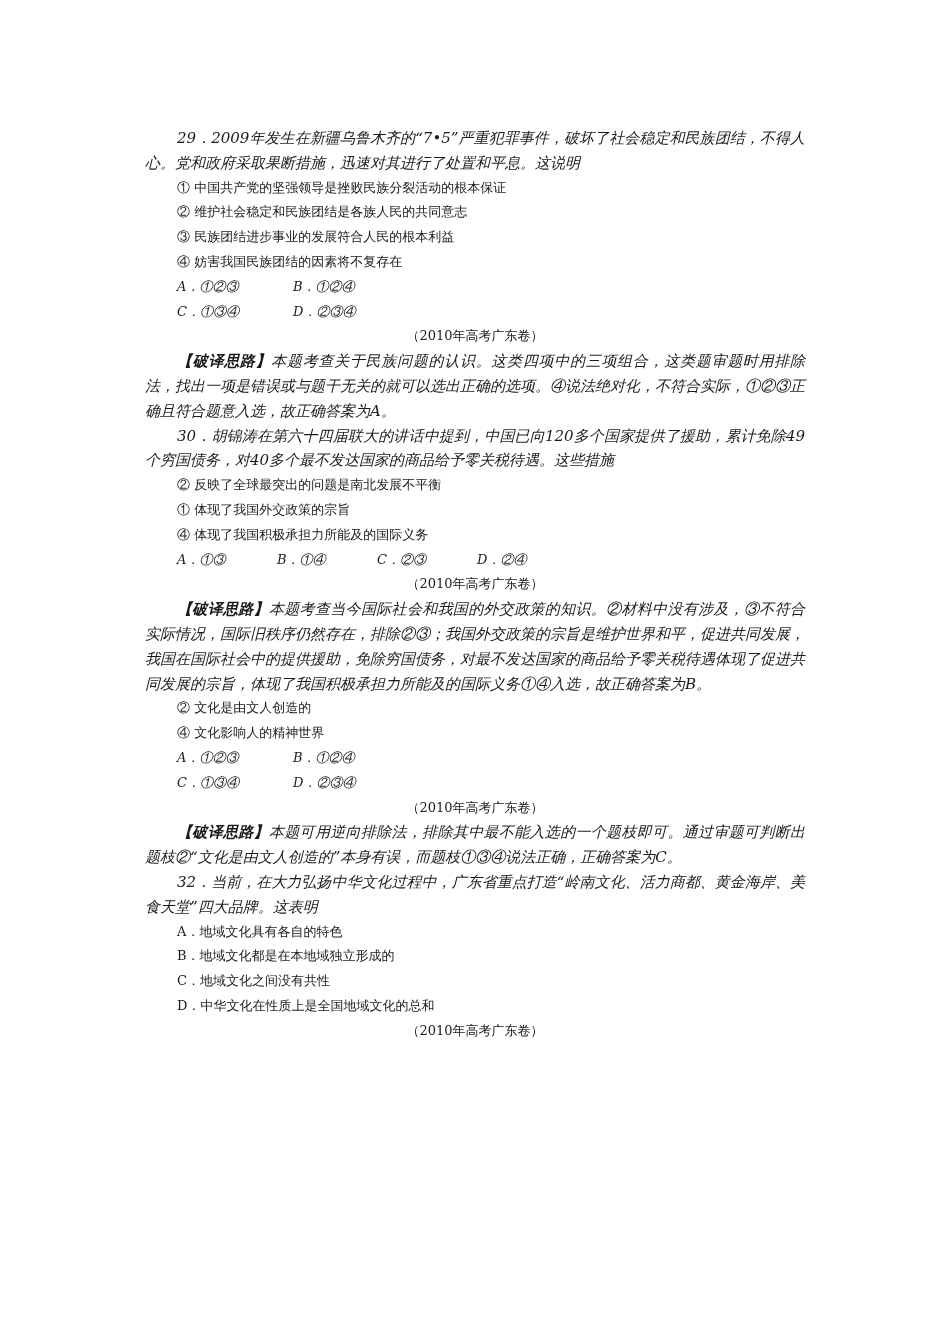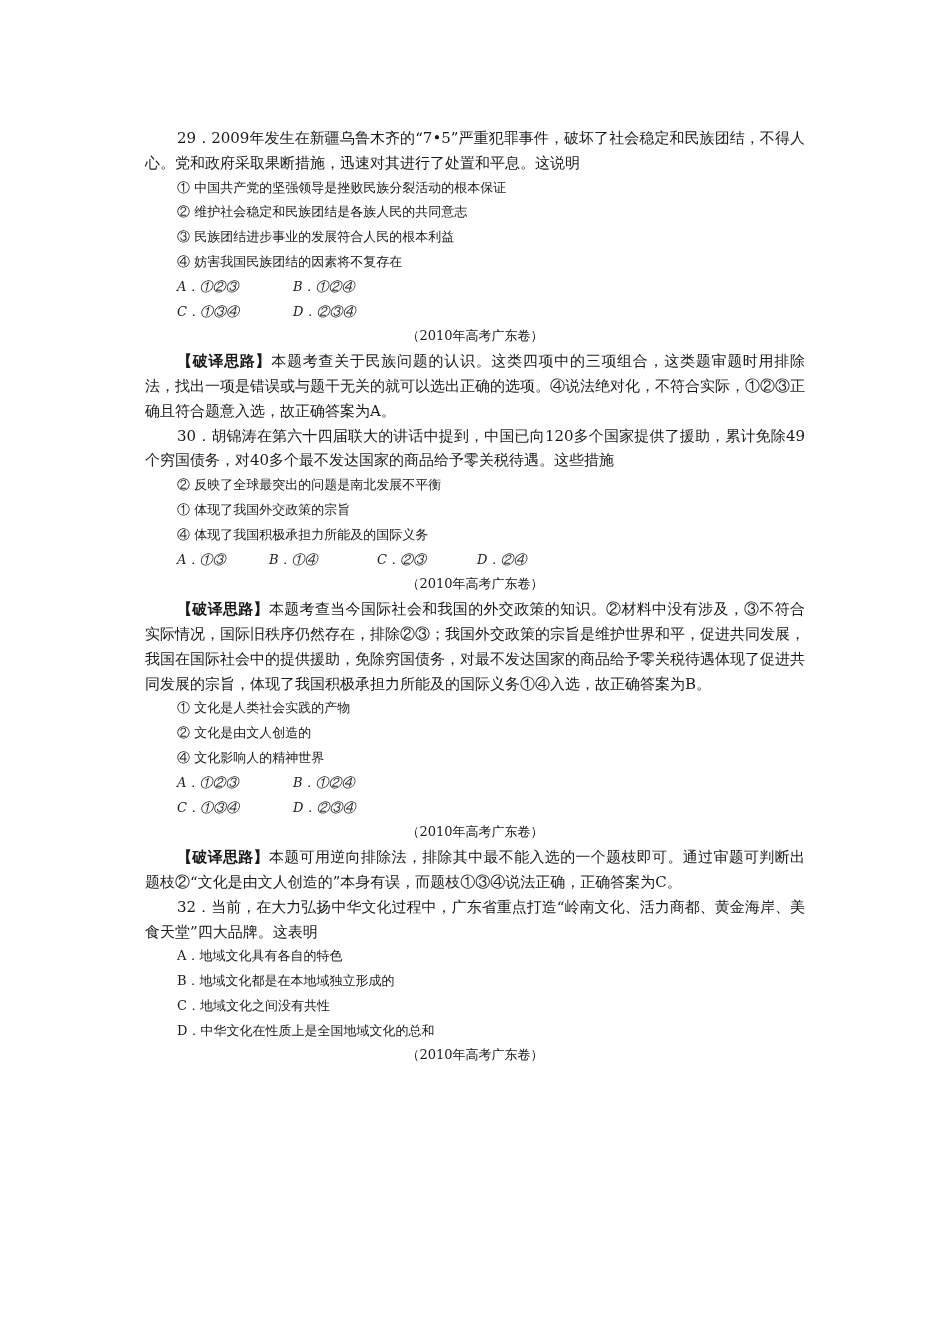--- a/index.html
+++ b/index.html
@@ -1,20 +1,20 @@
 <!DOCTYPE html>
 <html><head>
 <meta charset="utf-8">
 <style>
   html, body { margin: 0; padding: 0; background: #ffffff; }
   body { width: 950px; height: 1344px; position: relative; overflow: hidden;
          font-family: "DejaVu Serif", "Liberation Serif", serif; color: #1a1a1a; }
   .page { position: absolute; left: 145px; top: 126px; width: 660px; }
   .line { font-size: 13px; line-height: 24.8px; height: 24.8px; white-space: nowrap; overflow: visible; }
-  .para { font-size: 15px; line-height: 24.8px; text-indent: 32px; text-align: justify; text-align-last: left; }
+  .para { font-size: 15px; line-height: 24.8px; text-indent: 32px; text-align: justify; text-align-last: left; font-style: italic; }
   .item { padding-left: 32px; }
   .src { text-align: center; }
   .label { font-weight: bold; }
   .opts { padding-left: 32px; position: relative; }
   .opt { position: absolute; top: 0; font-style: italic; }
 </style>
 </head>
 <body>
 
 <div class="page">
@@ -37,30 +37,29 @@
     <div class="para"><span class="label">【破译思路】</span><span>本题考查关于民族问题的认识。这类四项中的三项组合，这类题审题时用排除法，找出一项是错误或与题干无关的就可以选出正确的选项。④说法绝对化，不符合实际，①②③正确且符合题意入选，故正确答案为A。</span></div>
   </div>
 
   <div>
     <div class="para">30．胡锦涛在第六十四届联大的讲话中提到，中国已向120多个国家提供了援助，累计免除49个穷国债务，对40多个最不发达国家的商品给予零关税待遇。这些措施</div>
     <div class="line item">② 反映了全球最突出的问题是南北发展不平衡</div>
     <div class="line item">① 体现了我国外交政策的宗旨</div>
     <div class="line item">④ 体现了我国积极承担力所能及的国际义务</div>
     <div class="line opts">
       <span class="opt" style="left:32px">A．①③</span>
-      <span class="opt" style="left:124px">B．①④</span>
+      <span class="opt" style="left:132px">B．①④</span>
       <span class="opt" style="left:232px">C．②③</span>
       <span class="opt" style="left:332px">D．②④</span>
     </div>
     <div class="line src">（2010年高考广东卷）</div>
     <div class="para"><span class="label">【破译思路】</span><span>本题考查当今国际社会和我国的外交政策的知识。②材料中没有涉及，③不符合实际情况，国际旧秩序仍然存在，排除②③；我国外交政策的宗旨是维护世界和平，促进共同发展，我国在国际社会中的提供援助，免除穷国债务，对最不发达国家的商品给予零关税待遇体现了促进共同发展的宗旨，体现了我国积极承担力所能及的国际义务①④入选，故正确答案为B。</span></div>
   </div>
 
   <div>
-    <div class="line item">① 文化是人类社会实践的产物</div>
     <div class="line item">② 文化是由文人创造的</div>
     <div class="line item">④ 文化影响人的精神世界</div>
     <div class="line opts">
       <span class="opt" style="left:32px">A．①②③</span>
       <span class="opt" style="left:148px">B．①②④</span>
     </div>
     <div class="line opts">
       <span class="opt" style="left:32px">C．①③④</span>
       <span class="opt" style="left:148px">D．②③④</span>
     </div>

